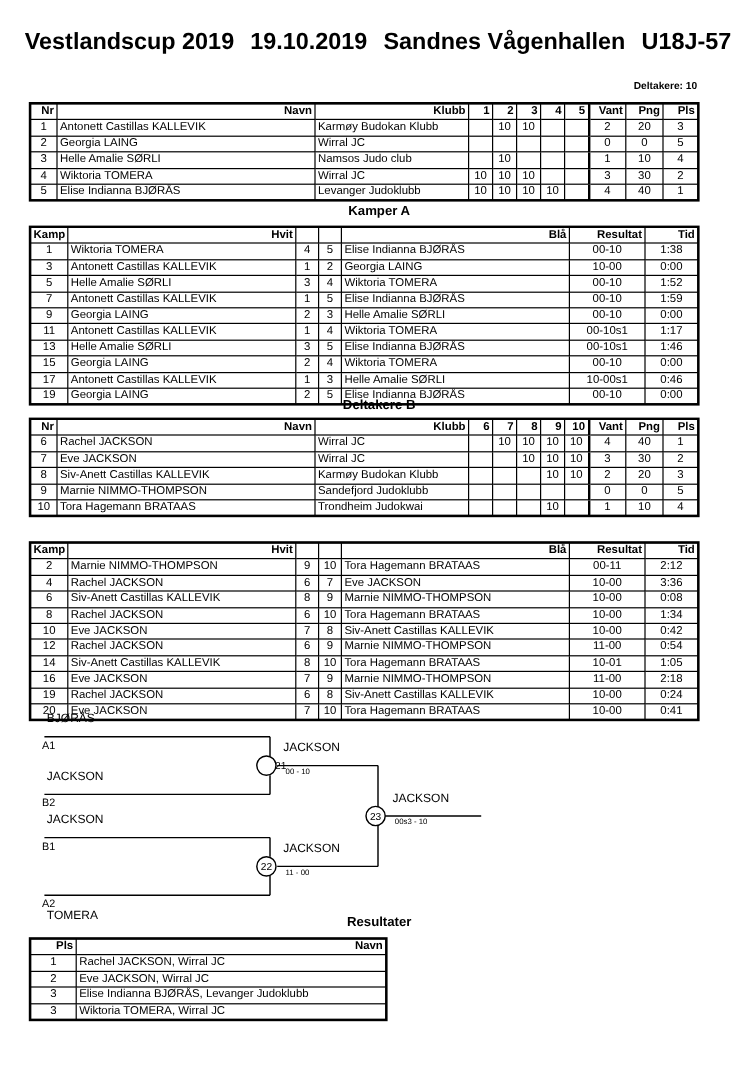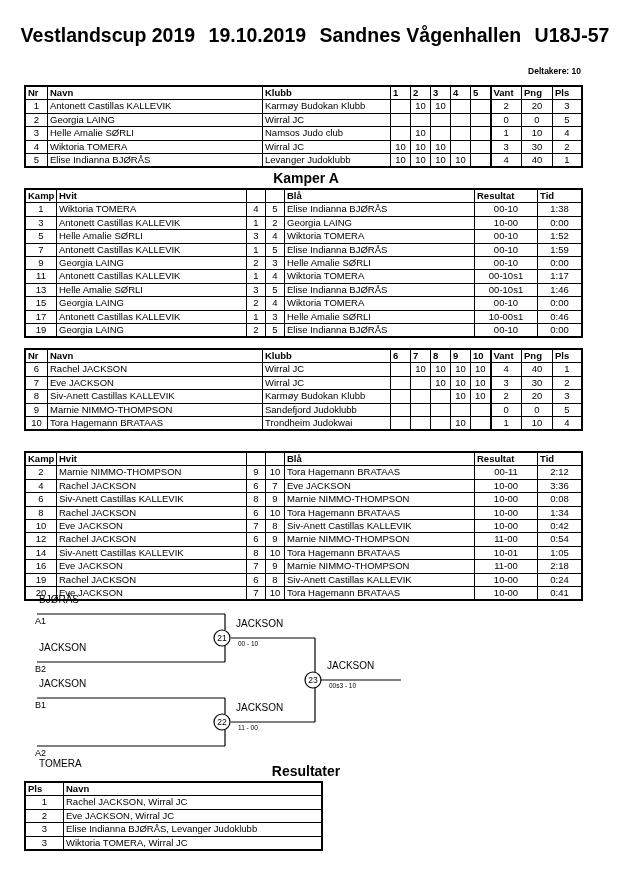--- a/index.html
+++ b/index.html
@@ -53,24 +53,24 @@
     position: absolute;
     right: 0;
     top: 2px;
     font-size: 8.5px;
     font-weight: bold;
   }
 
   
   .section-caption {
     position: absolute;
-    left: 28px;
+    left: 38px;
     width: 556px;
     text-align: center;
-    font-size: 14px;
+    font-size: 11px;
     font-weight: bold;
   }
 
   
   table.grid {
     position: absolute;
     border-collapse: collapse;
     font-size: 9.5px;
     background: #fff;
     table-layout: fixed;
@@ -79,21 +79,21 @@
   table.grid td {
     border: 1px solid #000;
     padding: 0px 2px;
     height: 12.4px;
     line-height: 12.4px;
     overflow: hidden;
     white-space: nowrap;
   }
   table.grid th {
     font-weight: bold;
-    text-align: left;
+    text-align: right;
   }
   .outer {
     outline: 2px solid #000;
     outline-offset: -1px;
   }
   .c { text-align: center; }
   .l { text-align: left; padding-left: 4px; }
   .thickleft { border-left: 2px solid #000 !important; }
 
   
@@ -377,20 +377,21 @@
           <td class="l">Georgia LAING</td>
           <td class="c">2</td>
           <td class="c">5</td>
           <td class="l">Elise Indianna BJØRÅS</td>
           <td class="c">00-10</td>
           <td class="c">0:00</td>
         </tr>
       </tbody>
   </table>
 
+  <div class="section-caption" style="top:332px;">Deltakere B</div>
 
   <table class="grid t-part outer" style="top:349px;">
     <colgroup>
       <col class="c-nr">
         <col class="c-navn">
         <col class="c-klubb">
       <col class="c-rnd">
         <col class="c-rnd">
         <col class="c-rnd">
         <col class="c-rnd">
@@ -632,21 +633,21 @@
 
     <div class="bk-name" style="left:14px; top:50px;">JACKSON</div>
     <div class="bk-seed" style="left:10px; top:72px;">B2</div>
 
     <div class="bk-name" style="left:14px; top:86px;">JACKSON</div>
     <div class="bk-seed" style="left:10px; top:108px;">B1</div>
 
     <div class="bk-name" style="left:14px; top:134px;margin-top:32px;">TOMERA</div>
     <div class="bk-seed" style="left:10px; top:156px;">A2</div>
 
-    <div class="bk-num" style="left:189px; top:41px;">21</div>
+    <div class="bk-num" style="left:189px; top:41px;padding-left:12px;">21</div>
     <div class="bk-name" style="left:211px; top:26px;">JACKSON</div>
     <div class="bk-score" style="left:213px; top:48px;">00 - 10</div>
 
     <div class="bk-num" style="left:189px; top:125px;">22</div>
     <div class="bk-name" style="left:211px; top:110px;">JACKSON</div>
     <div class="bk-score" style="left:213px; top:132px;">11 - 00</div>
 
     <div class="bk-num" style="left:280px; top:83px;">23</div>
     <div class="bk-name" style="left:302px; top:68px;">JACKSON</div>
     <div class="bk-score" style="left:304px; top:90px;">00s3 - 10</div>

